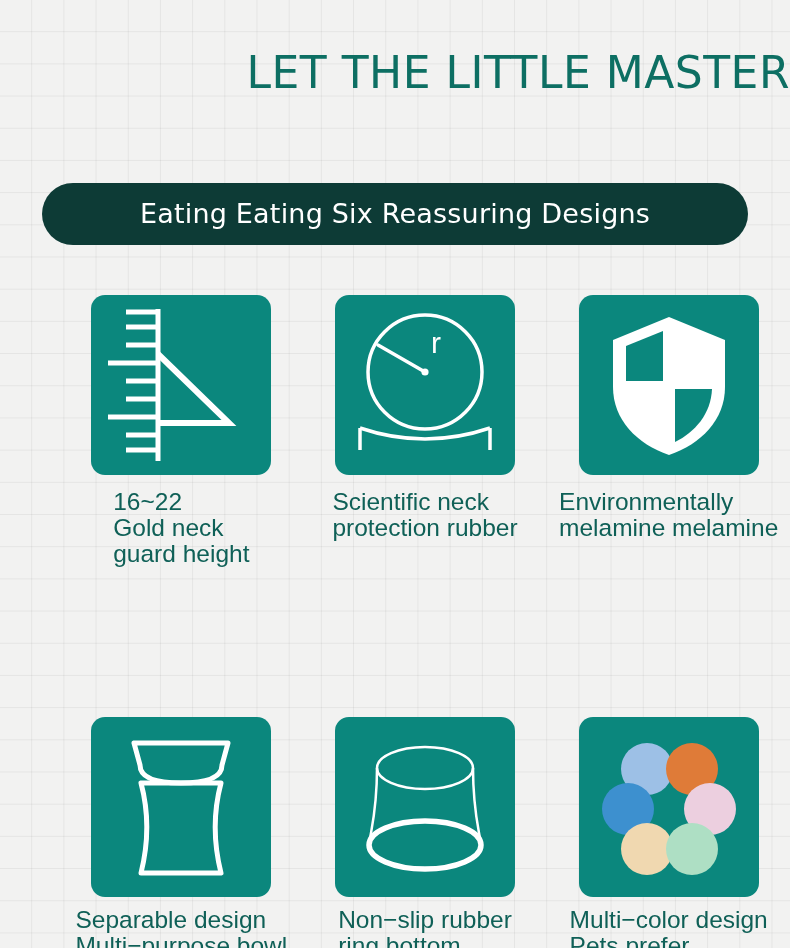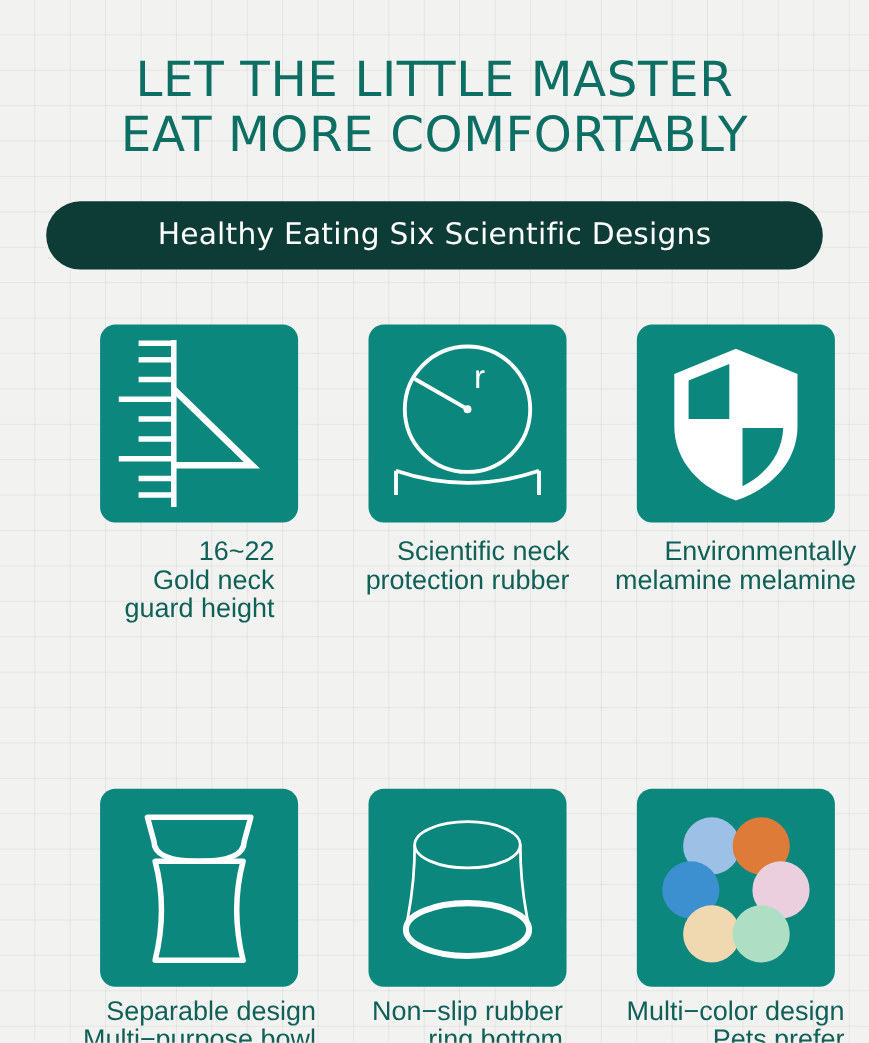--- a/index.html
+++ b/index.html
@@ -19,21 +19,21 @@
     font-family: "Liberation Sans", sans-serif;
     position: relative;
   }
 
   
   .headline {
     position: absolute;
     top: 48px;
     left: 0;
     width: 790px;
-    text-align: center;
+    text-align: right;
     color: #0d6f63;
     font-family: "DejaVu Sans", sans-serif;
     font-size: 44px;
     line-height: 50px;
     font-weight: 400;
     letter-spacing: 0.5px;
     transform: scaleX(1.0);
   }
   .headline .hl-line {
     display: block;
@@ -93,40 +93,39 @@
     height: 180px;
     background: #0b877d;
     border-radius: 14px;
     position: relative;
     overflow: hidden;
   }
   .tile svg { display: block; }
 
   .caption {
     margin-top: 14px;
-    text-align: right;
+    text-align: left;
     color: #0f6057;
     font-size: 24.5px;
     line-height: 26px;
     font-weight: 400;
     white-space: pre-line;
     font-family: "Liberation Sans", sans-serif;
   }
   .row-2 .caption { margin-top: 10px; }
 </style>
 </head>
 <body>
 
 <div class="headline">
   <span class="hl-line">LET THE LITTLE MASTER</span>
-  <span class="hl-line">EAT MORE COMFORTABLY</span>
 </div>
 
 <div class="banner">
-  <span class="banner-text">Healthy Eating Six Scientific Designs</span>
+  <span class="banner-text">Eating Eating Six Reassuring Designs</span>
 </div>
 
 <div class="grid">
 
   <div class="row row-1">
 
     <div class="cell c0">
       <div class="tile">
         <svg width="180" height="180" viewBox="0 0 180 180">
           <g stroke="#ffffff" stroke-width="5" stroke-linecap="butt" fill="none">

